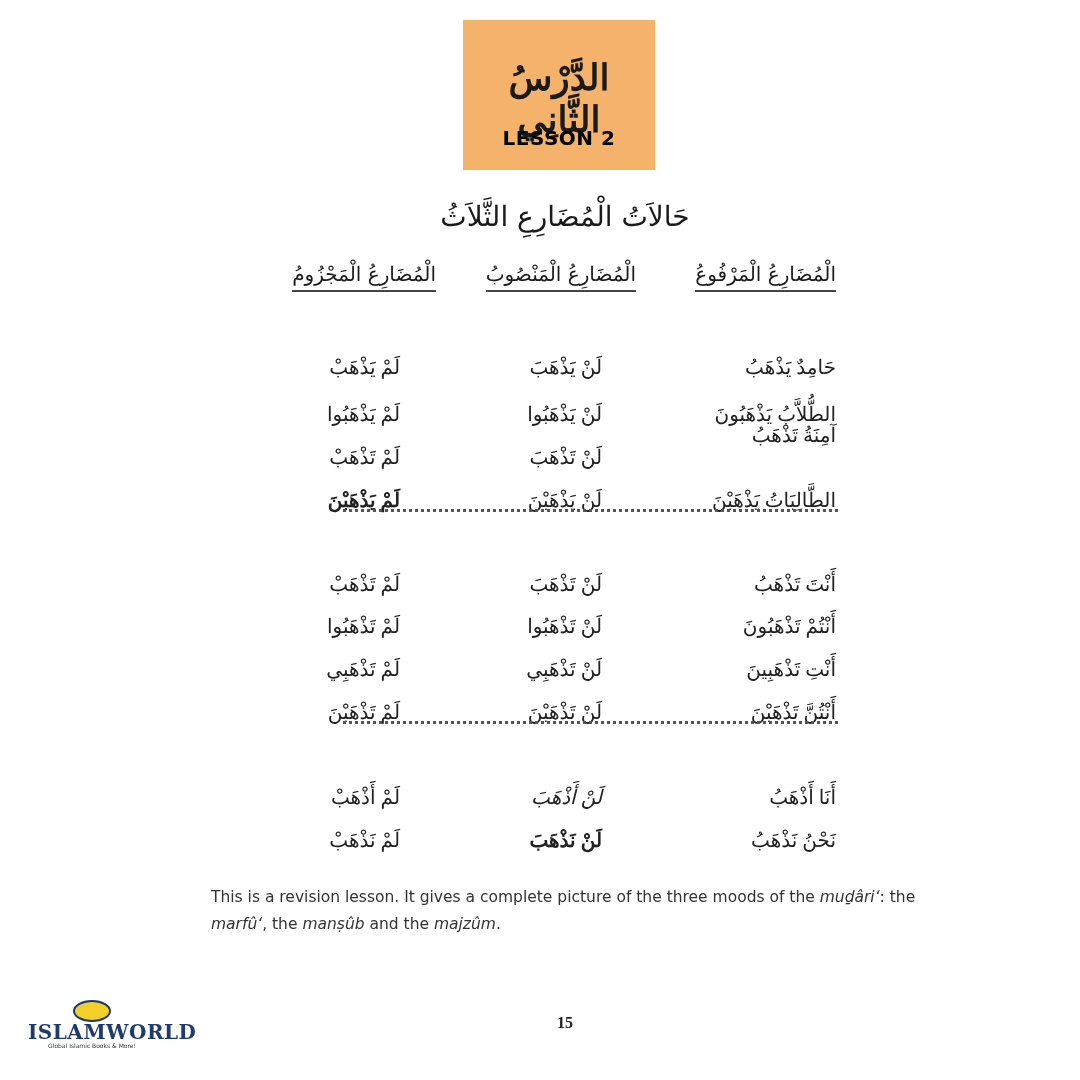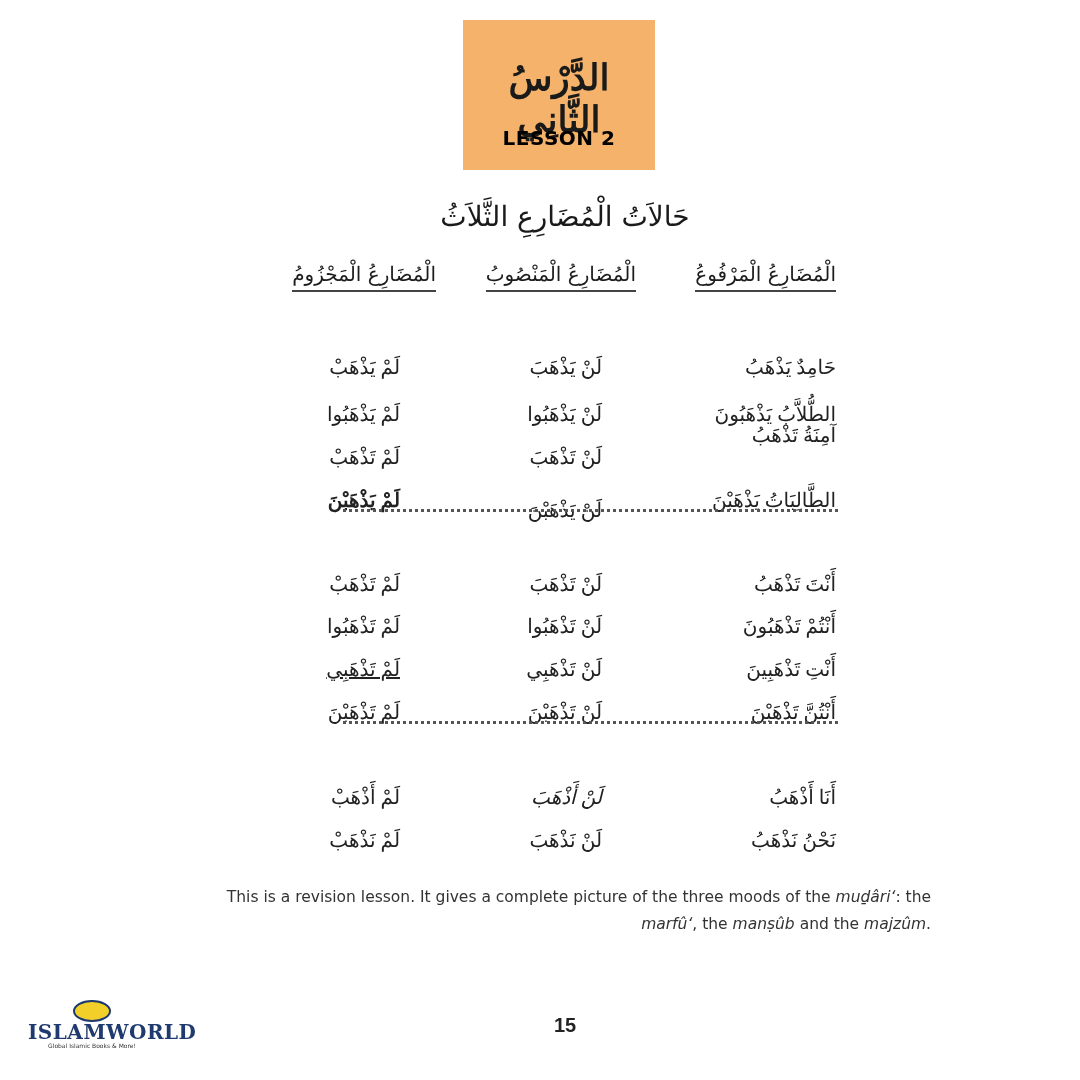--- a/index.html
+++ b/index.html
@@ -56,28 +56,28 @@
       margin-top: 40px;
     }
     .dotted {
       position: absolute; left: 343px; width: 495px;
       border-top: 3px dotted #555;
       height: 0;
     }
     .para {
       position: absolute; left: 211px; top: 884px; width: 720px;
       font-family: "DejaVu Sans", sans-serif;
-      font-size: 15.5px; line-height: 27px; color: #333; text-align: right;
+      font-size: 15.5px; line-height: 27px; color: #333;
     }
     .para i { font-style: italic; }
     .page-num {
       position: absolute; left: 540px; top: 1014px; width: 50px;
       text-align: center;
-      font-family: Liberation Sans, sans-serif;
-      font-size: 20px; font-weight: bold; color: #222;
+      font-family: Liberation Serif, serif;
+      font-size: 16px; font-weight: bold; color: #222;
     }
     .logo {
       position: absolute; left: 28px; top: 1000px; width: 128px; height: 52px;
       text-align: center;
     }
     .logo-oval {
       margin: 0 auto; width: 34px; height: 18px;
       background: #f3cf2a; border: 2px solid #1e3a6e; border-radius: 50%;
     }
     .logo-name {
@@ -113,51 +113,51 @@
 </div>
 
 <div class="cell" style="right:244px; top:315px;">حَامِدٌ يَذْهَبُ</div>
 <div class="cell" style="right:244px; top:362px;">الطُّلاَّبُ يَذْهَبُونَ</div>
 <div class="cell" style="right:244px; top:383px;">آمِنَةُ تَذْهَبُ</div>
 <div class="cell" style="right:244px; top:448px;">الطَّالِبَاتُ يَذْهَبْنَ</div>
 
 <div class="cell" style="right:478px; top:315px;">لَنْ يَذْهَبَ</div>
 <div class="cell" style="right:478px; top:362px;">لَنْ يَذْهَبُوا</div>
 <div class="cell" style="right:478px; top:405px;">لَنْ تَذْهَبَ</div>
-<div class="cell" style="right:478px; top:458px;">لَنْ يَذْهَبْنَ</div>
+<div class="cell" style="right:478px; top:448px;">لَنْ يَذْهَبْنَ</div>
 
 <div class="cell" style="right:680px; top:315px;">لَمْ يَذْهَبْ</div>
 <div class="cell" style="right:680px; top:362px;">لَمْ يَذْهَبُوا</div>
 <div class="cell" style="right:680px; top:405px;">لَمْ تَذْهَبْ</div>
 <div class="cell" style="right:680px; top:448px;font-weight:bold;">لَمْ يَذْهَبْنَ</div>
 
 <div class="dotted" style="top:509px;"></div>
 
 <div class="cell" style="right:244px; top:532px;">أَنْتَ تَذْهَبُ</div>
 <div class="cell" style="right:244px; top:574px;">أَنْتُمْ تَذْهَبُونَ</div>
 <div class="cell" style="right:244px; top:617px;">أَنْتِ تَذْهَبِينَ</div>
 <div class="cell" style="right:244px; top:660px;">أَنْتُنَّ تَذْهَبْنَ</div>
 
 <div class="cell" style="right:478px; top:532px;">لَنْ تَذْهَبَ</div>
 <div class="cell" style="right:478px; top:574px;">لَنْ تَذْهَبُوا</div>
 <div class="cell" style="right:478px; top:617px;">لَنْ تَذْهَبِي</div>
 <div class="cell" style="right:478px; top:660px;">لَنْ تَذْهَبْنَ</div>
 
 <div class="cell" style="right:680px; top:532px;">لَمْ تَذْهَبْ</div>
 <div class="cell" style="right:680px; top:574px;">لَمْ تَذْهَبُوا</div>
-<div class="cell" style="right:680px; top:617px;text-decoration:underline;">لَمْ تَذْهَبِي</div>
+<div class="cell" style="right:680px; top:617px;">لَمْ تَذْهَبِي</div>
 <div class="cell" style="right:680px; top:660px;">لَمْ تَذْهَبْنَ</div>
 
 <div class="dotted" style="top:721px;"></div>
 
 <div class="cell" style="right:244px; top:745px;">أَنَا أَذْهَبُ</div>
 <div class="cell" style="right:244px; top:788px;">نَحْنُ نَذْهَبُ</div>
 
 <div class="cell" style="right:478px; top:745px;font-style:italic;">لَنْ أَذْهَبَ</div>
-<div class="cell" style="right:478px; top:788px;">لَنْ نَذْهَبَ</div>
+<div class="cell" style="right:478px; top:788px;font-weight:bold;">لَنْ نَذْهَبَ</div>
 
 <div class="cell" style="right:680px; top:745px;">لَمْ أَذْهَبْ</div>
 <div class="cell" style="right:680px; top:788px;">لَمْ نَذْهَبْ</div>
 
 <div class="para"><span>This is a revision lesson. It gives a complete picture of the three moods of the </span><i>muḏâri‘</i><span>: the </span><i>marfû‘</i><span>, the </span><i>manṣûb</i><span> and the </span><i>majzûm</i><span>.</span></div>
 
 <div class="page-num">15</div>
 
 <div class="logo">
   <div class="logo-oval"></div>

